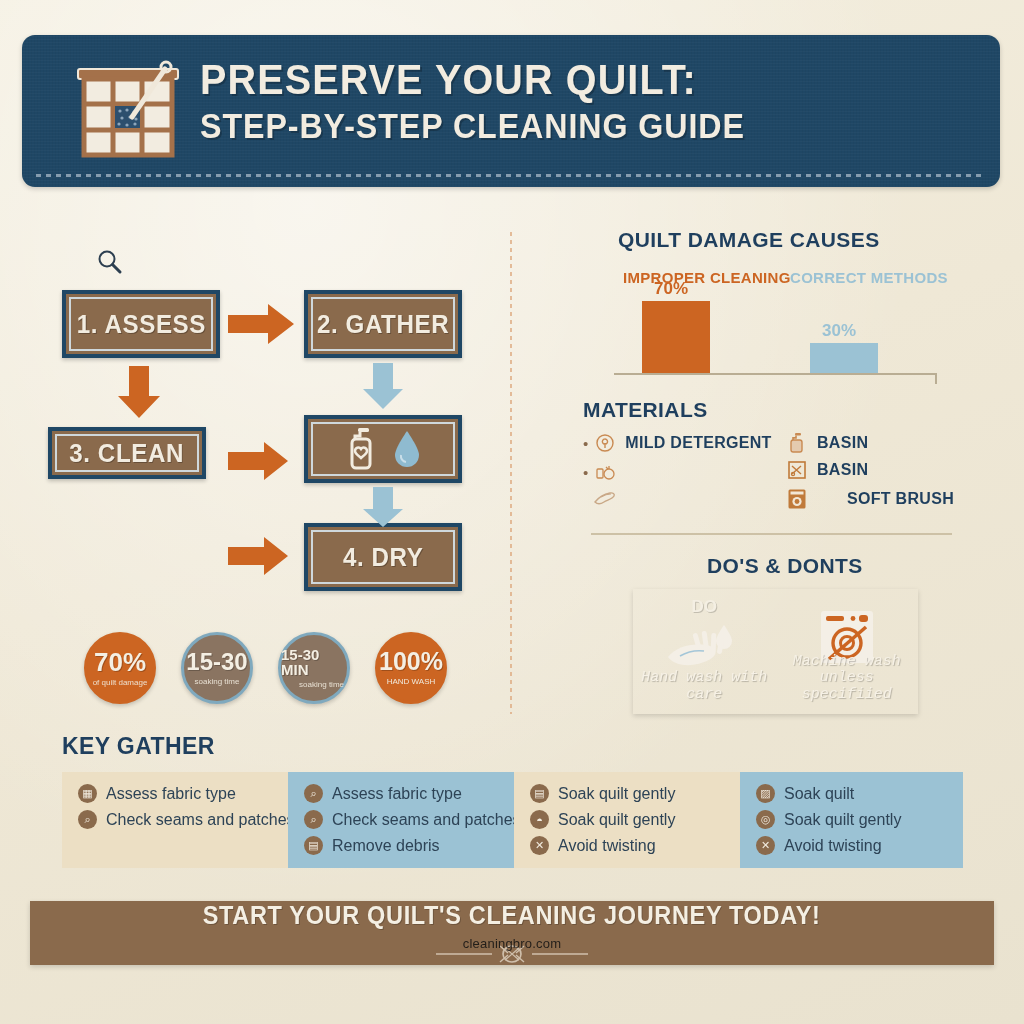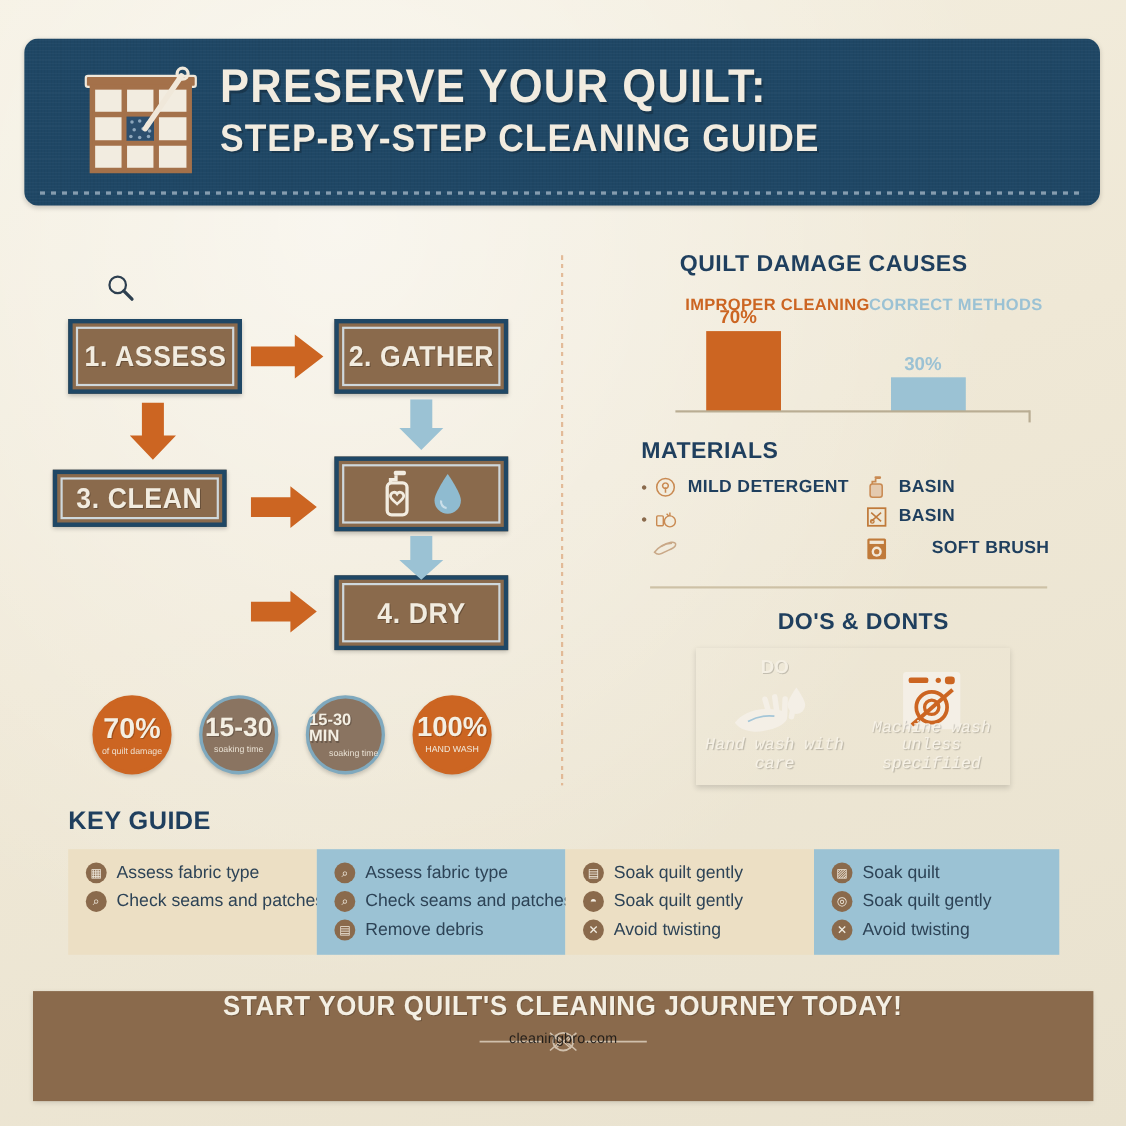--- a/index.html
+++ b/index.html
@@ -181,23 +181,23 @@
     display: flex; align-items: center; justify-content: center;
     color: #f2ece0; font-size: 11px; flex: 0 0 auto;
   }
   .kp-text {
     font-family: "Liberation Sans Narrow", "Liberation Sans", sans-serif;
     font-size: 16px; color: #2d4356; white-space: nowrap;
   }
 
   
   .footer {
-    position: absolute; left: 30px; top: 901px; width: 964px; height: 100px;
+    position: absolute; left: 30px; top: 901px; width: 964px; height: 64px;
     background: #8a6a4c; display: flex; flex-direction: column;
-    align-items: center; justify-content: flex-start;
+    align-items: center; justify-content: space-between;
     box-shadow: 0 2px 5px rgba(0,0,0,0.16);
   }
   .footer-text {
     font-family: "Liberation Sans Narrow", "Liberation Sans", sans-serif;
     font-weight: bold; font-size: 25px; color: #f4efe3; letter-spacing: .7px;
     text-shadow: 1px 1px 0 rgba(0,0,0,0.2); transform: scaleX(0.94);
   }
   .footer-orn { margin-top: 6px; opacity: .75; }
   .watermark {
     position: absolute; left: 50%; top: 936px; transform: translateX(-50%);
@@ -401,21 +401,21 @@
         <circle cx="37" cy="11.5" r="2.4" fill="#cc6522"></circle>
         <rect x="43" y="8" width="9" height="7" rx="3" fill="#cc6522"></rect>
         <circle cx="31" cy="36" r="14" fill="none" stroke="#cc6522" stroke-width="3.4"></circle>
         <circle cx="31" cy="36" r="6.5" fill="none" stroke="#cc6522" stroke-width="3"></circle>
         <line x1="13" y1="52" x2="50" y2="20" stroke="#cc6522" stroke-width="3.6"></line>
       </svg>
       <span class="dd-text">Machine wash unless specifiied</span>
     </div>
   </div>
 
-  <div class="sec-title" id="keypoints-title">KEY GUIDE</div>
+  <div class="sec-title" id="keypoints-title">KEY GATHER</div>
   <div class="kp-wrap">
 
     <div class="kp-panel" id="kp-0" style="background: rgb(236, 223, 196); width: 226px;">
       <div class="kp-row">
         <span class="kp-icon">▦</span>
         <span class="kp-text">Assess fabric type</span>
       </div>
       <div class="kp-row">
         <span class="kp-icon">⌕</span>
         <span class="kp-text">Check seams and patches</span>

